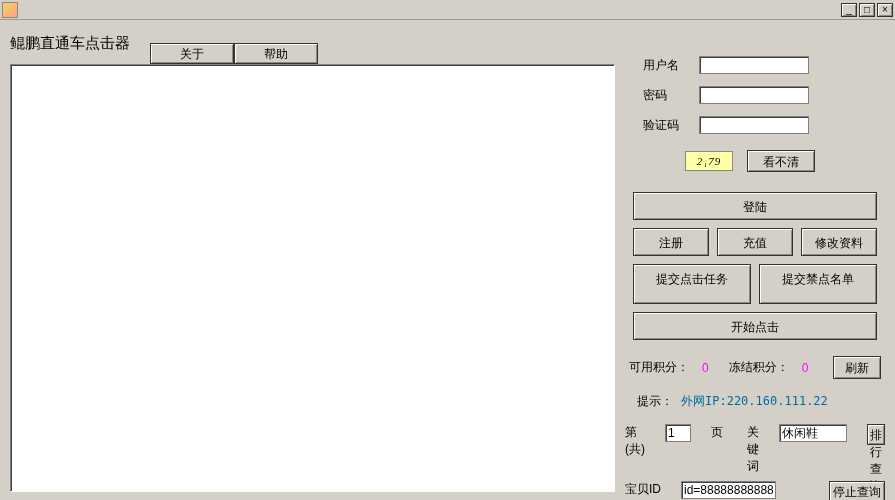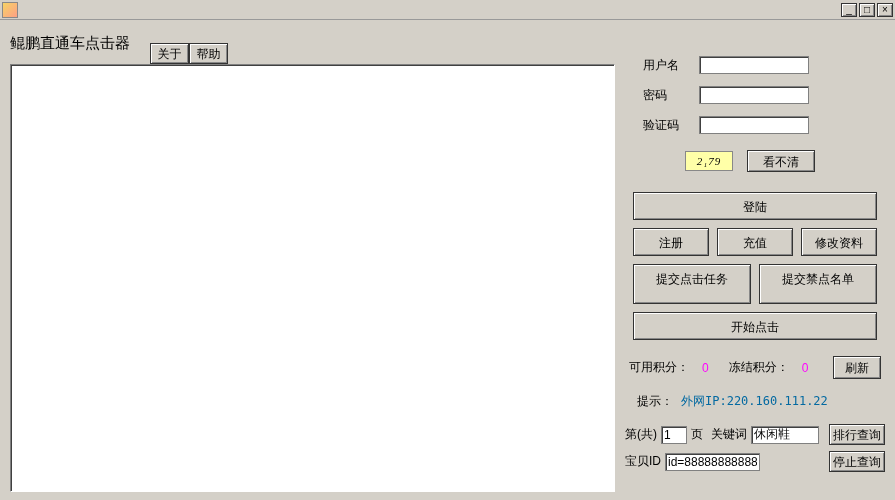--- a/index.html
+++ b/index.html
@@ -6,39 +6,39 @@
 body { background: #d4d0c8; width: 895px; height: 500px; overflow: hidden; }
 .titlebar { height: 20px; background: #d4d0c8; border-bottom: 1px solid #999; display: flex; align-items: center; padding: 0 2px; }
 .titlebar-icon { width: 16px; height: 16px; background: linear-gradient(135deg,#f6d365,#fda085); border: 1px solid #888; margin-right: 4px; }
 .titlebar-spacer { flex: 1; }
 .winbtn { width: 16px; height: 14px; border: 1px solid #333; background: #d4d0c8; margin-left: 2px; display: flex; align-items: center; justify-content: center; font-family: Arial; font-size: 10px; line-height: 1; cursor: pointer; box-shadow: inset 1px 1px 0 #fff, inset -1px -1px 0 #888; }
 .content { display: flex; height: calc(100% - 20px); padding: 8px 10px; gap: 10px; }
 .left-col { display: flex; flex-direction: column; flex: 1; }
 .header-row { height: 30px; display: flex; align-items: center; margin-bottom: 6px; }
 .app-title { font-size: 15px; font-weight: 400; margin-right: 20px; }
 .btn { background: #d4d0c8; border: 1px solid #333; box-shadow: inset 1px 1px 0 #fff, inset -1px -1px 0 #888; padding: 2px 0; text-align: center; cursor: pointer; }
-.btn.small { width: 39px; height: 21px; line-height: 16px; margin-top: 20px; }
+.btn.small { width: 84px; height: 21px; line-height: 16px; margin-top: 20px; }
 .main-panel { flex: 1; background: #fff; border: 1px solid #808080; border-right-color: #fff; border-bottom-color: #fff; box-shadow: inset 1px 1px 0 #404040; }
 .right-col { width: 260px; display: flex; flex-direction: column; padding-top: 28px; }
 .form-row { display: flex; align-items: center; margin-bottom: 12px; }
 .form-row .lbl { width: 44px; text-align: left; margin-right: 12px; margin-left: 18px;}
 .input { width: 110px; height: 18px; border: 1px solid #808080; background: #fff; box-shadow: inset 1px 1px 0 #404040; padding: 0 2px; outline: none; }
 .captcha-row { display: flex; align-items: center; gap: 14px; margin: 4px 0 16px 60px; }
 .captcha-img { width: 48px; height: 20px; background: #ffffa8; border: 1px solid #888; font-family: "Times New Roman"; font-style: italic; text-align: center; line-height: 18px; font-size: 11px; letter-spacing: 1px; }
 .btn-panel { display: flex; flex-direction: column; gap: 8px; margin: 4px 8px 14px 8px; }
 .btn-row { display: flex; gap: 8px; }
 .btn-wide { flex: 1; height: 28px; line-height: 24px; }
 .btn-third { flex: 1; height: 28px; line-height: 24px; }
 .btn-half { flex: 1; height: 40px; line-height: 24px; }
 .btn-unsee { width: 68px; height: 22px; line-height: 18px; }
 .points-row { display: flex; align-items: center; gap: 10px; margin: 2px 4px 14px 4px; }
 .points-row .val { color: #ff00ff; margin-left: 3px; }
 .hint-row { display: flex; align-items: center; gap: 8px; margin: 0 4px 14px 12px; }
 .hint-ip { color: #0369a1; font-family: "SimSun", monospace; }
-.query-row { display: flex; align-items: center; gap: 4px; margin-bottom: 6px; }
+.query-row { display: flex; gap: 20px; margin-bottom: 6px; }
 .query-row .input.sm { width: 26px; }
 .query-row .input.kw { width: 68px; }
 .query-row .input.id { width: 95px;}
 .query-row .rbtn { width: 56px; height: 21px; line-height: 17px; }
 .refresh-btn { width: 48px; height: 23px; line-height: 19px; margin-left:auto; }
 </style>
 </head>
 <body>
 
 <div class="titlebar">

